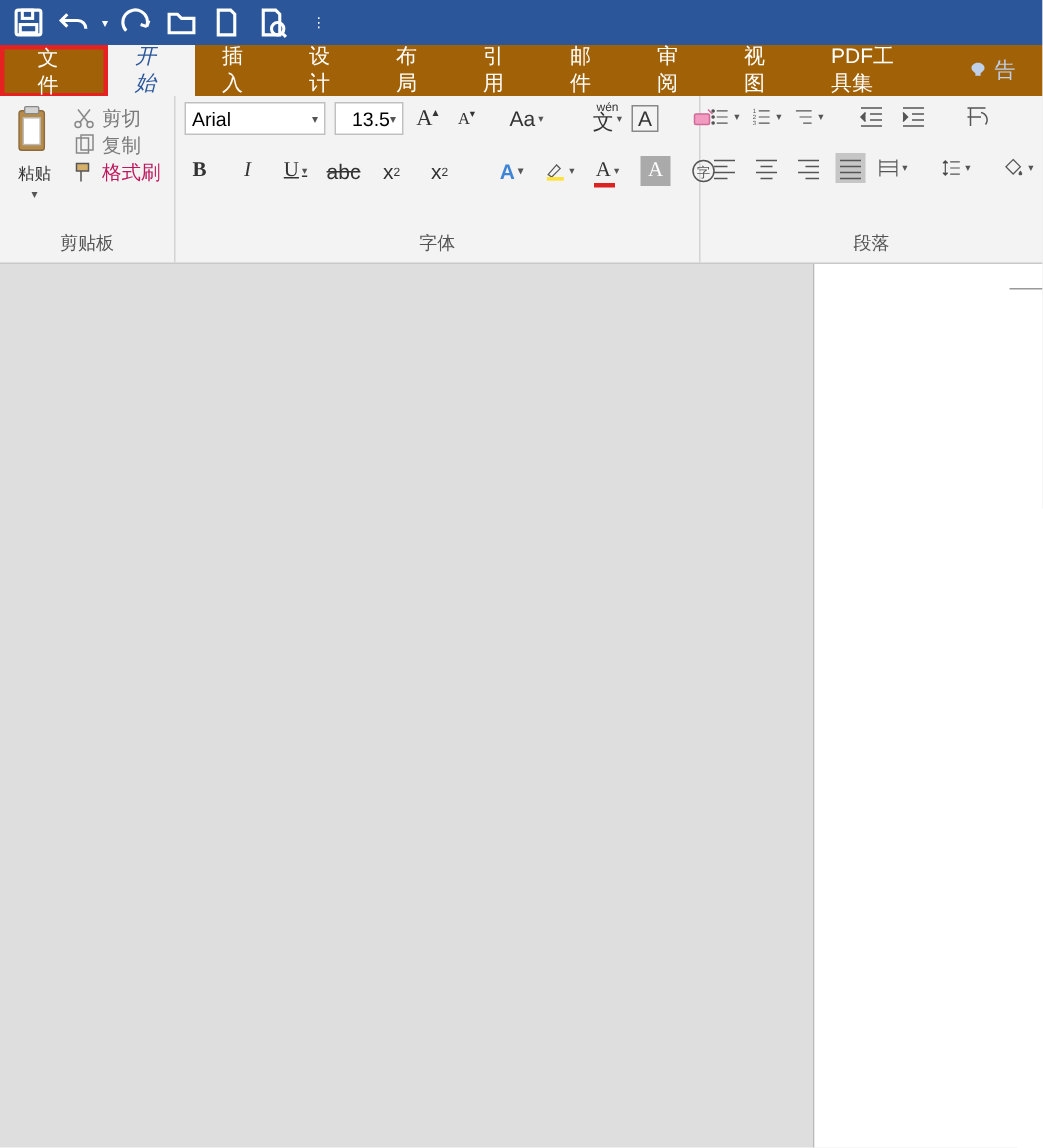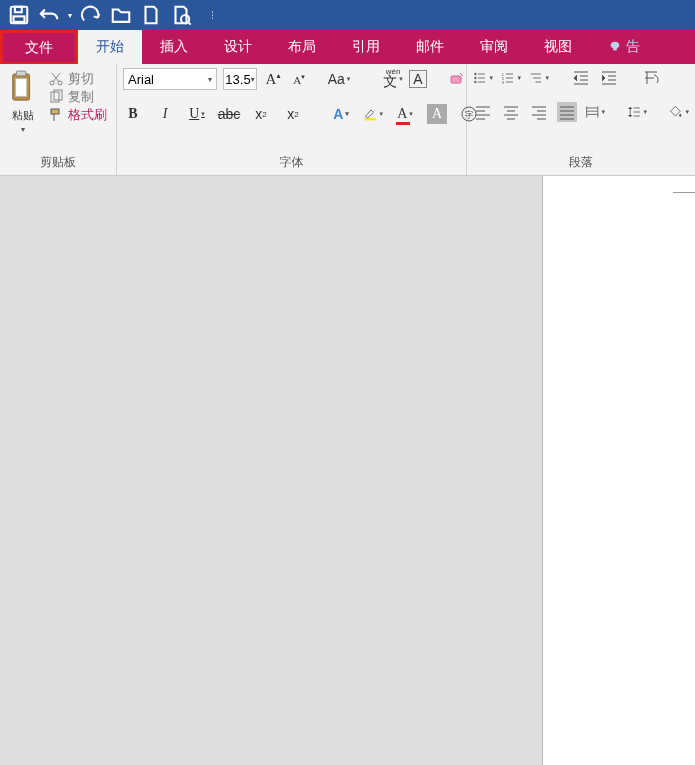--- a/index.html
+++ b/index.html
@@ -23,41 +23,42 @@
     width: 22px;
     height: 22px;
     display: flex;
     align-items: center;
     justify-content: center;
     color: #fff;
   }
   .titlebar svg { stroke: #fff; fill: none; stroke-width: 1.5; }
   .titlebar .sep { color: #6c8cc4; }
   .tabs {
-    background: #be185d;
+    background: #a16207;
     height: 34px;
     display: flex;
     align-items: stretch;
   }
   .tab {
     padding: 0 18px;
     display: flex;
     align-items: center;
     color: #fff;
     font-size: 14px;
     cursor: pointer;
   }
   .tab.file {
     border: 3px solid #e62121;
     border-bottom-width: 2px;
     padding: 0 22px;
   }
   .tab.active {
     background: #f3f3f3;
     color: #2b579a;
+    font-style: italic;
   }
   .tab.tell {
     display: flex;
     align-items: center;
     gap: 4px;
     color: #bfd0eb;
   }
   .ribbon {
     background: #f3f3f3;
     border-bottom: 1px solid #c9c9c9;
@@ -112,27 +113,27 @@
     height: 22px;
     border: 1px solid #c0c0c0;
     background: #fff;
     display: flex;
     align-items: center;
     justify-content: space-between;
     padding: 0 4px;
     font-size: 13px;
   }
   .font-size {
-    width: 34px;
+    width: 46px;
     height: 22px;
     border: 1px solid #c0c0c0;
     background: #fff;
     display: flex;
     align-items: center;
-    justify-content: center;
+    justify-content: flex-end;
     padding: 0 4px;
     font-size: 13px;
   }
   .chev { font-size: 8px; color: #555; }
   .ico {
     width: 20px; height: 20px;
     display: flex; align-items: center; justify-content: center;
     font-size: 14px; color: #333;
     position: relative;
   }
@@ -212,20 +213,21 @@
 <div class="tabs">
   <div class="tab file">文件</div>
   <div class="tab active">开始</div>
   <div class="tab">插入</div>
   <div class="tab">设计</div>
   <div class="tab">布局</div>
   <div class="tab">引用</div>
   <div class="tab">邮件</div>
   <div class="tab">审阅</div>
   <div class="tab">视图</div>
+  <div class="tab">PDF工具集</div>
   <div class="tab tell">
     <svg width="14" height="14" viewBox="0 0 16 16" style="stroke:none;fill:#bfd0eb;">
         <path d="M8 2 C5 2 3 4 3 6 C3 8 5 9 6 10 L6 12 H10 L10 10 C11 9 13 8 13 6 C13 4 11 2 8 2 Z"></path>
       </svg>
     <span>告</span>
   </div>
 </div>
 
 <div class="ribbon">
 

